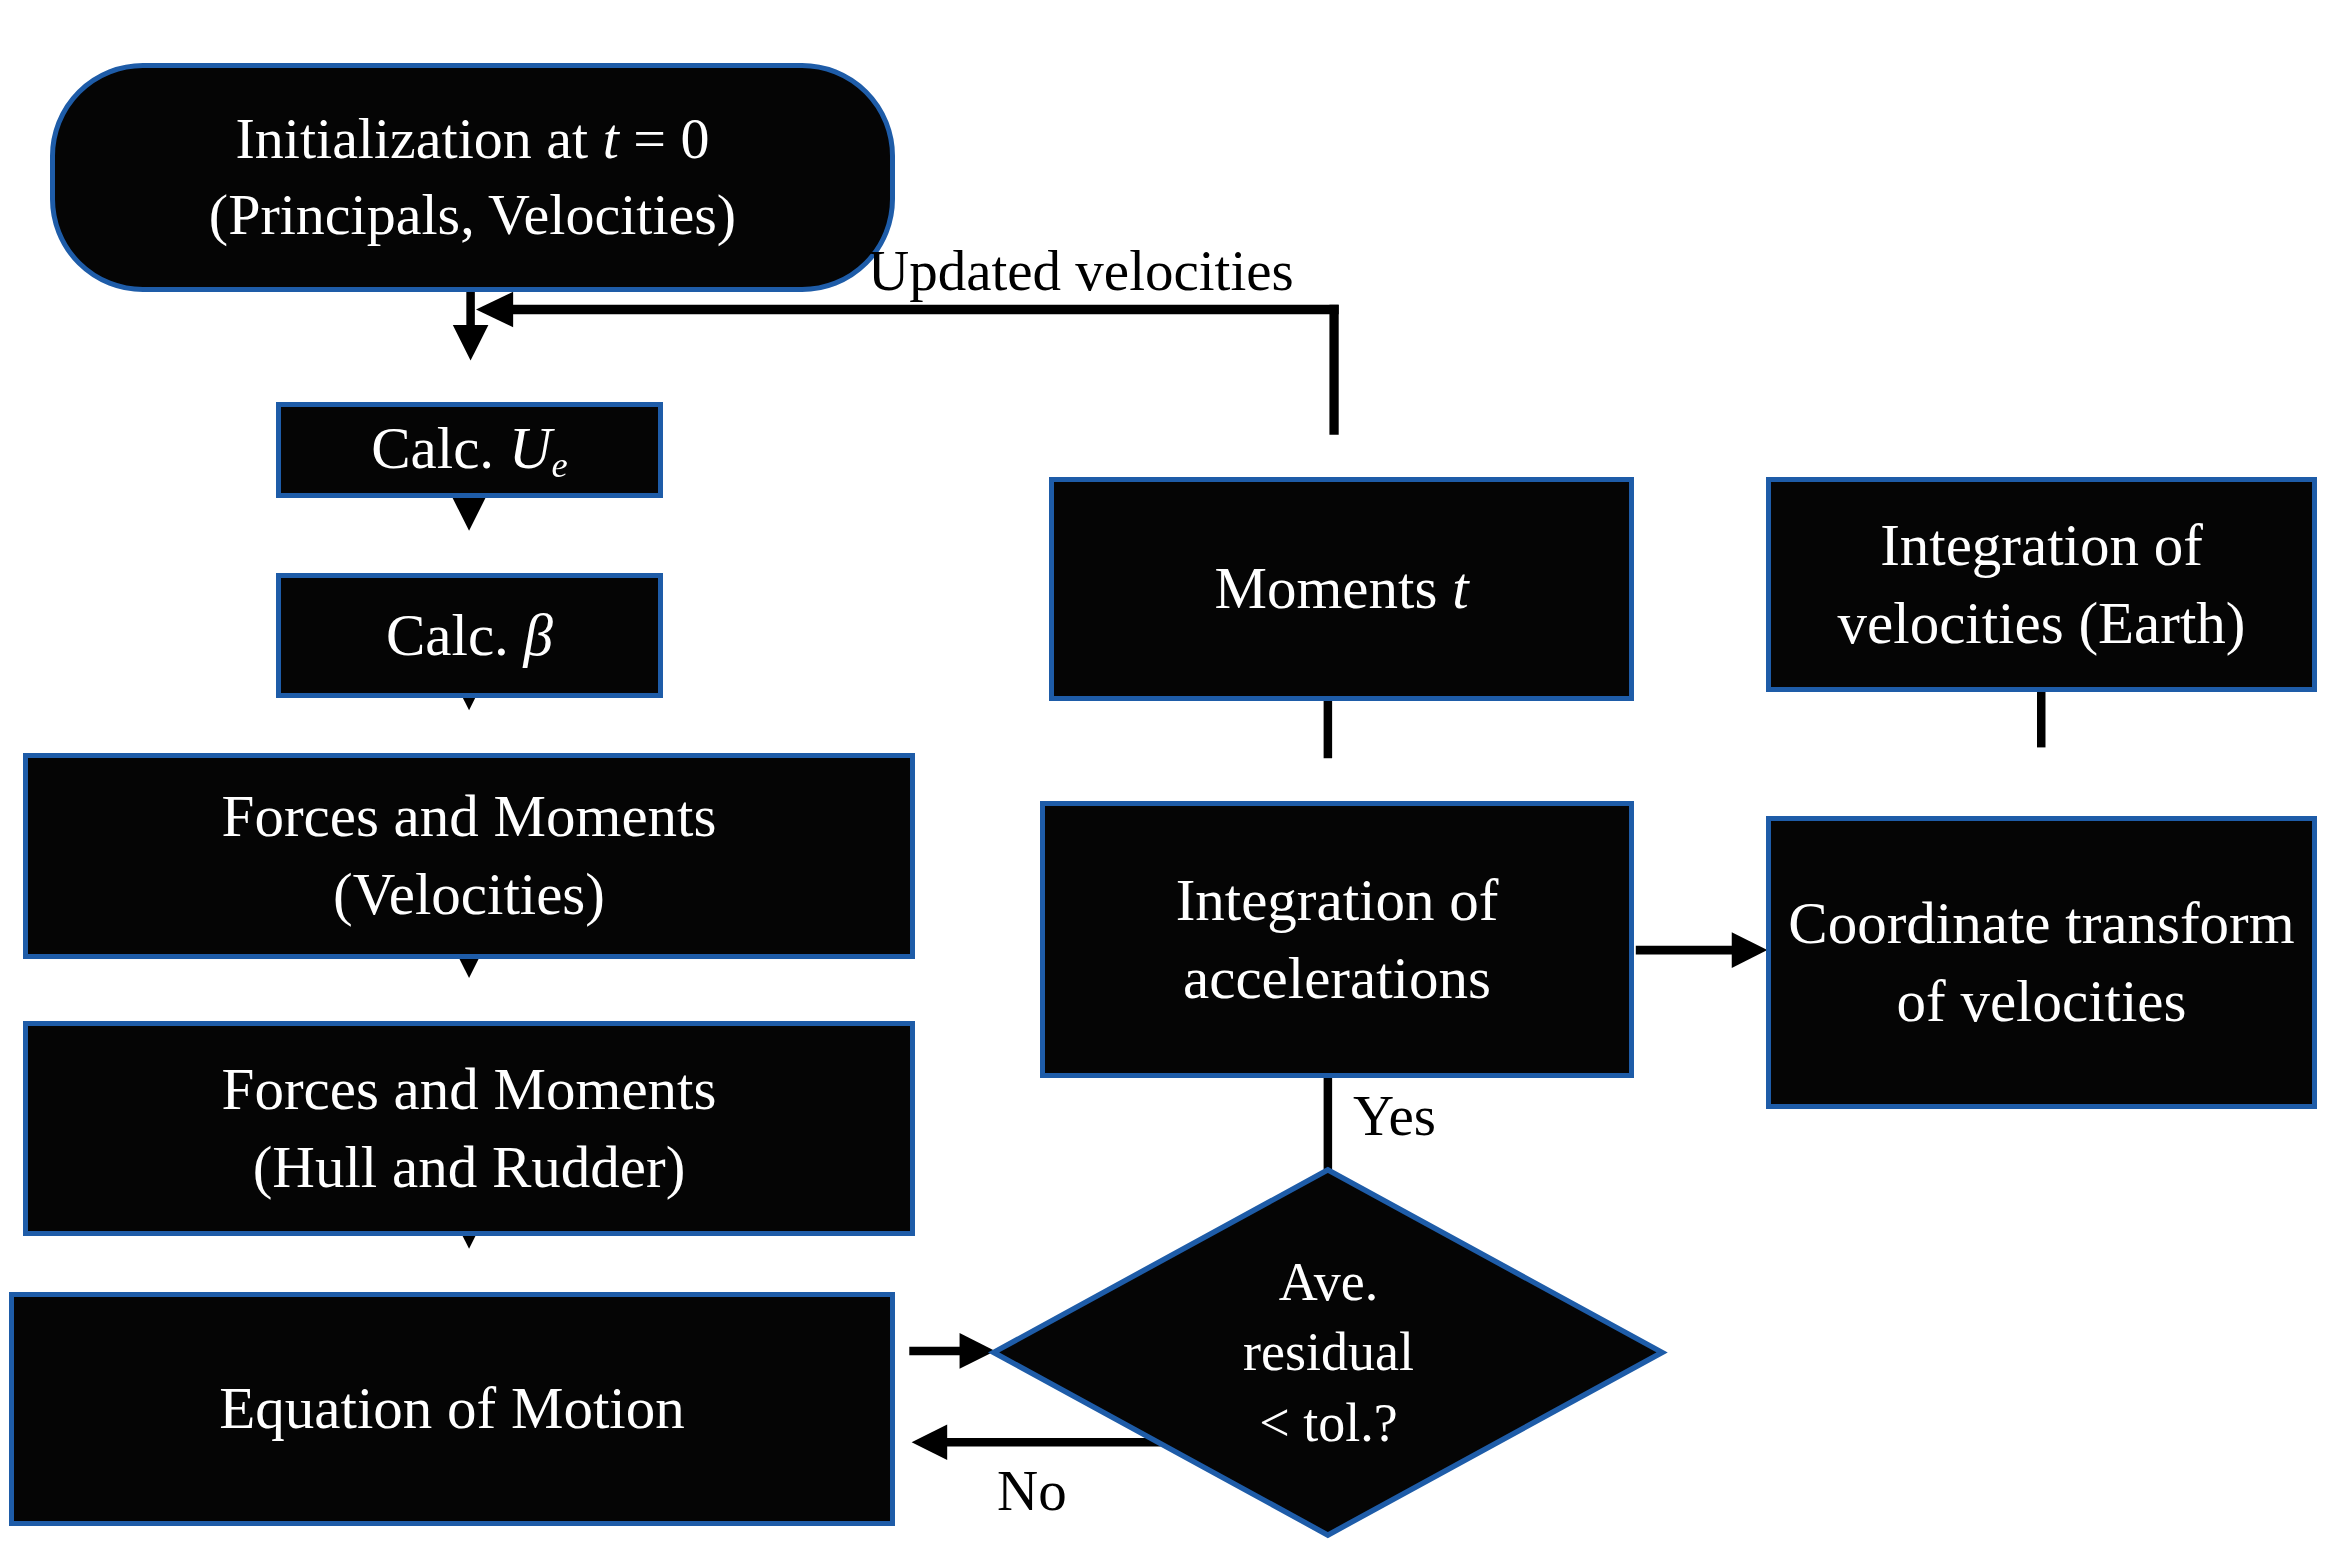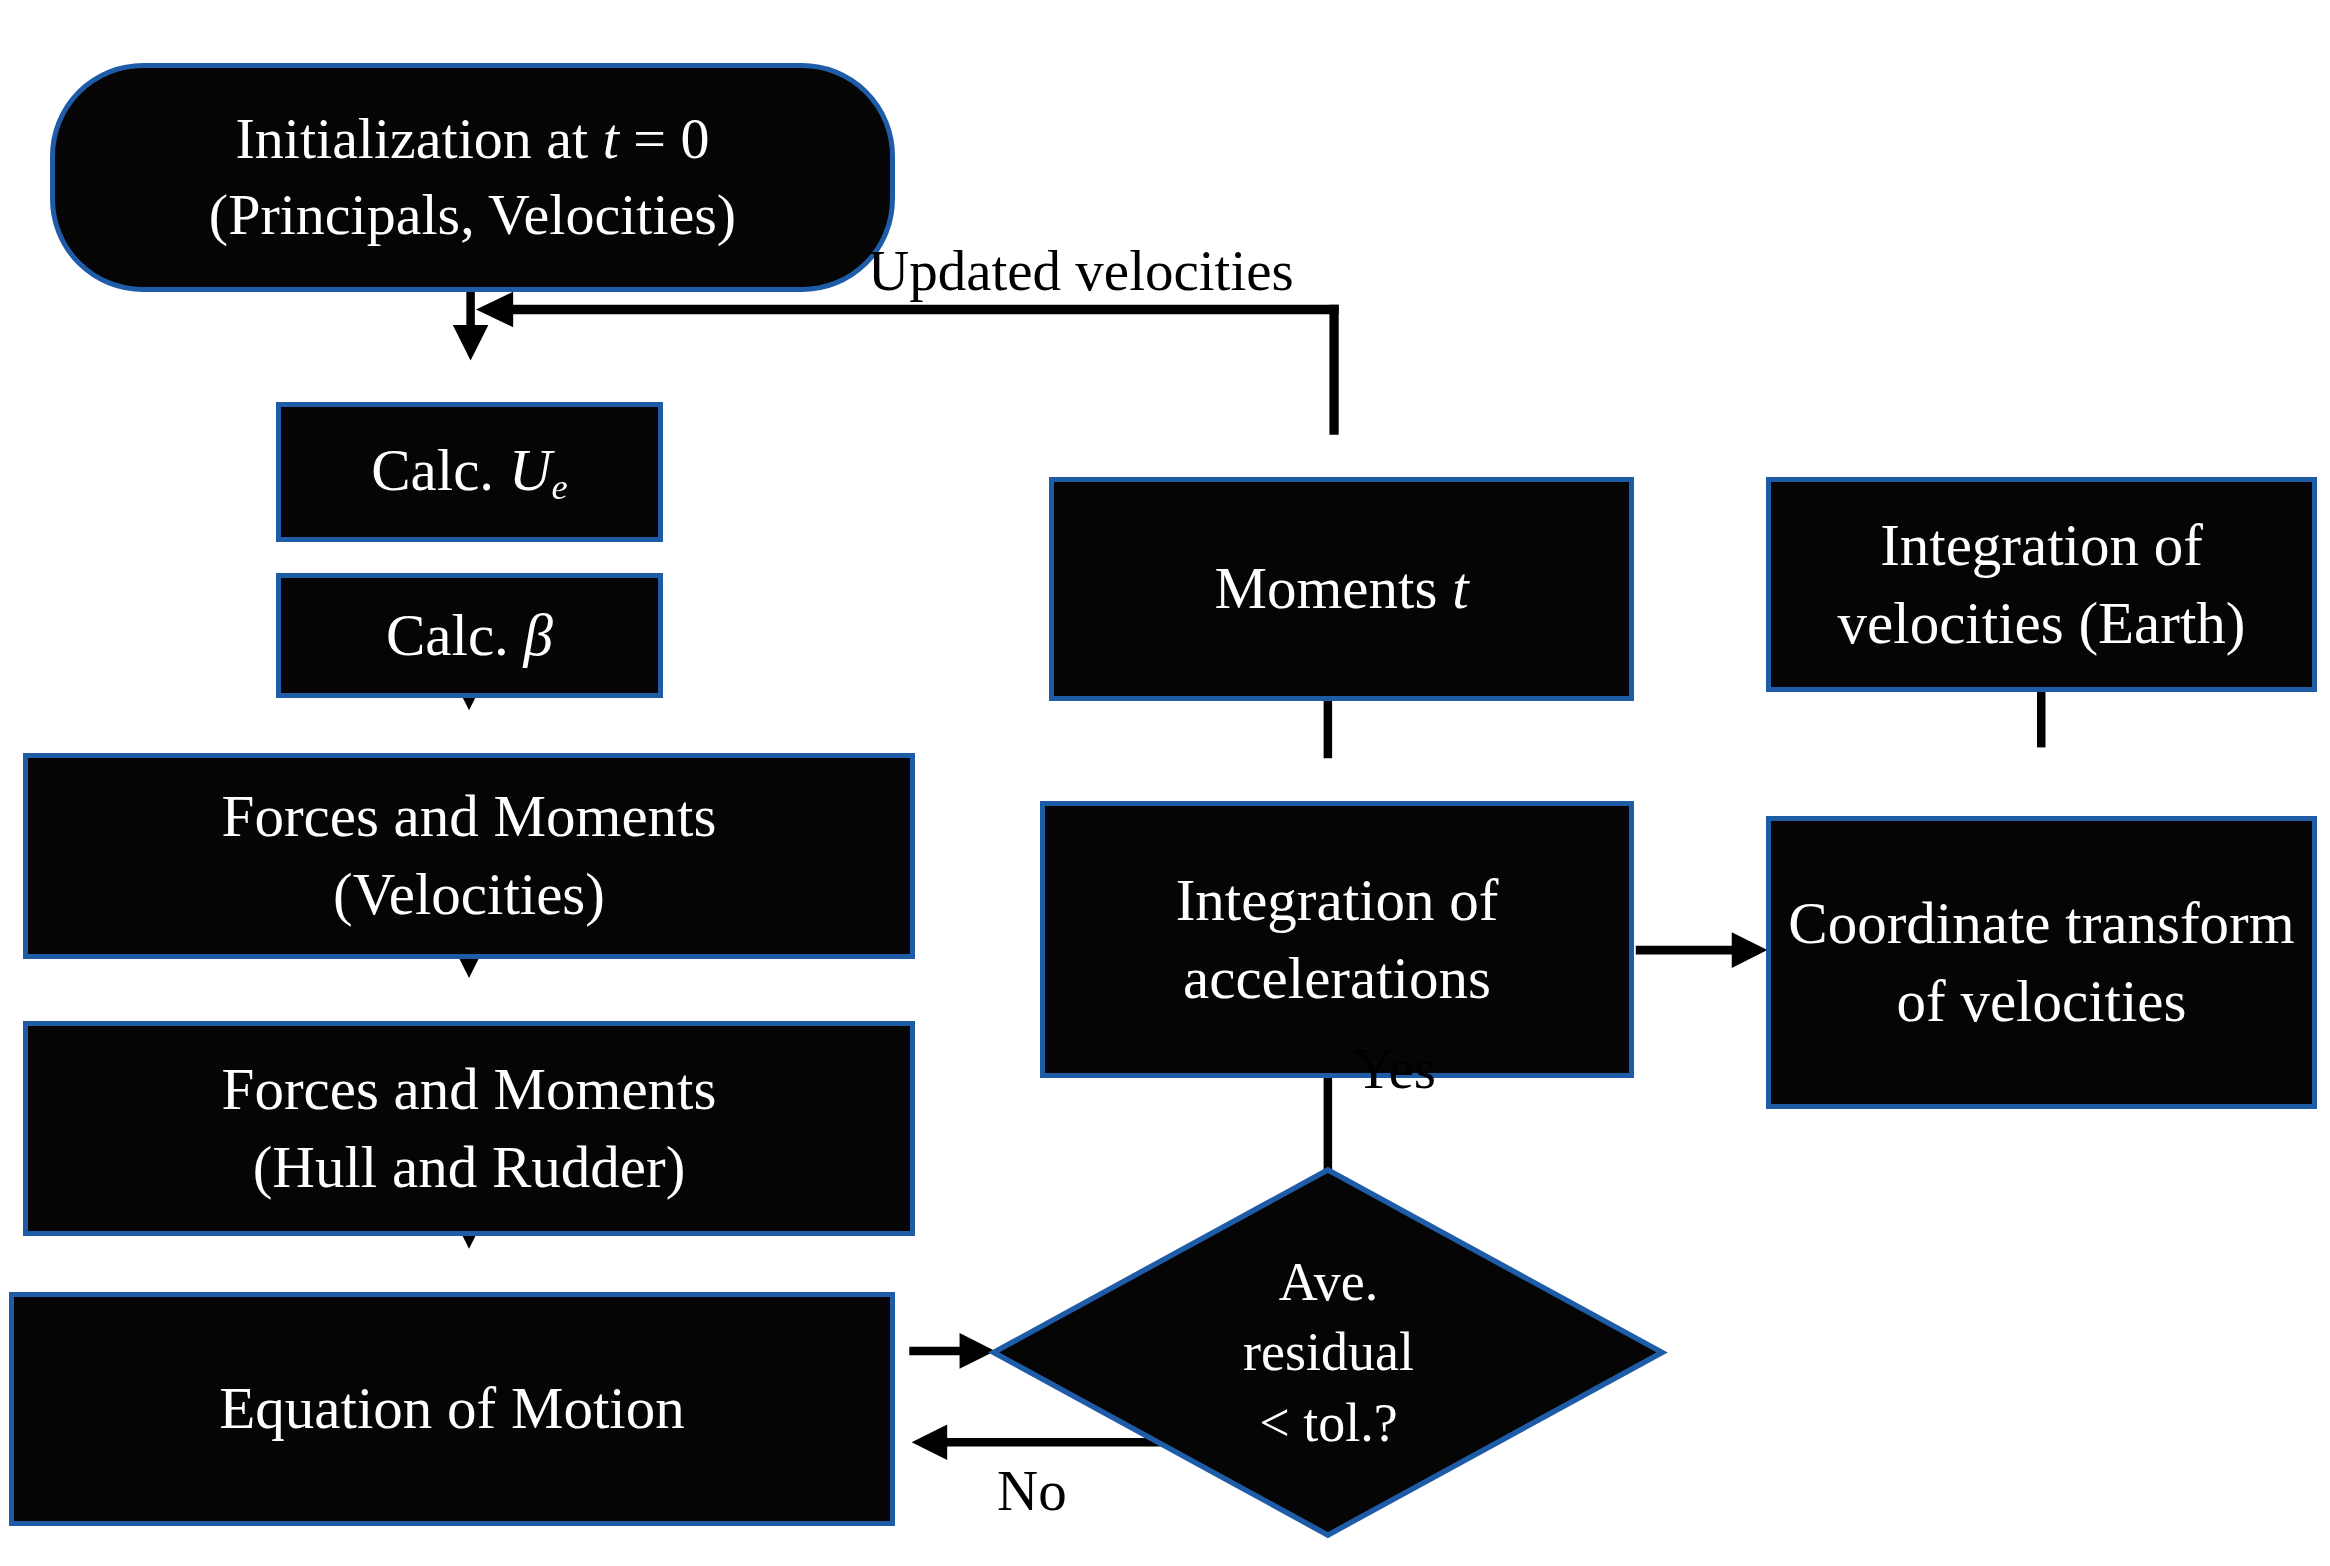--- a/index.html
+++ b/index.html
@@ -116,21 +116,21 @@
     <polygon class="head" points="2638,842 2615,888 2661,888"></polygon>
 
     <polygon points="1716,1512 2148,1748 1716,1984 1284,1748" fill="var(--box-fill)" stroke="var(--box-border)" stroke-width="7"></polygon>
   </svg>
 
   <div class="node stadium" style="left:50px; top:18.6px; width:845px; height:229px;">
     <div><span>Initialization at </span><span class="var">t</span><span> = 0</span></div>
     <div>(Principals, Velocities)</div>
   </div>
 
-  <div class="node" style="left:276px; top:358px; width:387px; height:140px;">
+  <div class="node" style="left:276px; top:358px; width:387px; height:96px;">
     <div><span>Calc. </span><span class="var">U</span><span class="sub">e</span></div>
   </div>
 
   <div class="node" style="left:276px; top:529px; width:387px; height:125px;">
     <div><span>Calc. </span><span class="var">β</span></div>
   </div>
 
   <div class="node" style="left:23px; top:709px; width:892px; height:206px;">
     <div>Forces and Moments</div>
     <div>(Velocities)</div>
@@ -164,17 +164,17 @@
     <div>of velocities</div>
   </div>
 
   <div class="diamond-text">
     <div>Ave.</div>
     <div>residual</div>
     <div>&lt; tol.?</div>
   </div>
 
   <div class="edge-label" style="left:868px; top:238px;">Updated velocities</div>
-  <div class="edge-label" style="left:1353px; top:1036px;">Yes</div>
+  <div class="edge-label" style="left:1353px; top:1083px;">Yes</div>
   <div class="edge-label" style="left:997px; top:1458px;">No</div>
 
 </div>
 
 
 </body></html>

